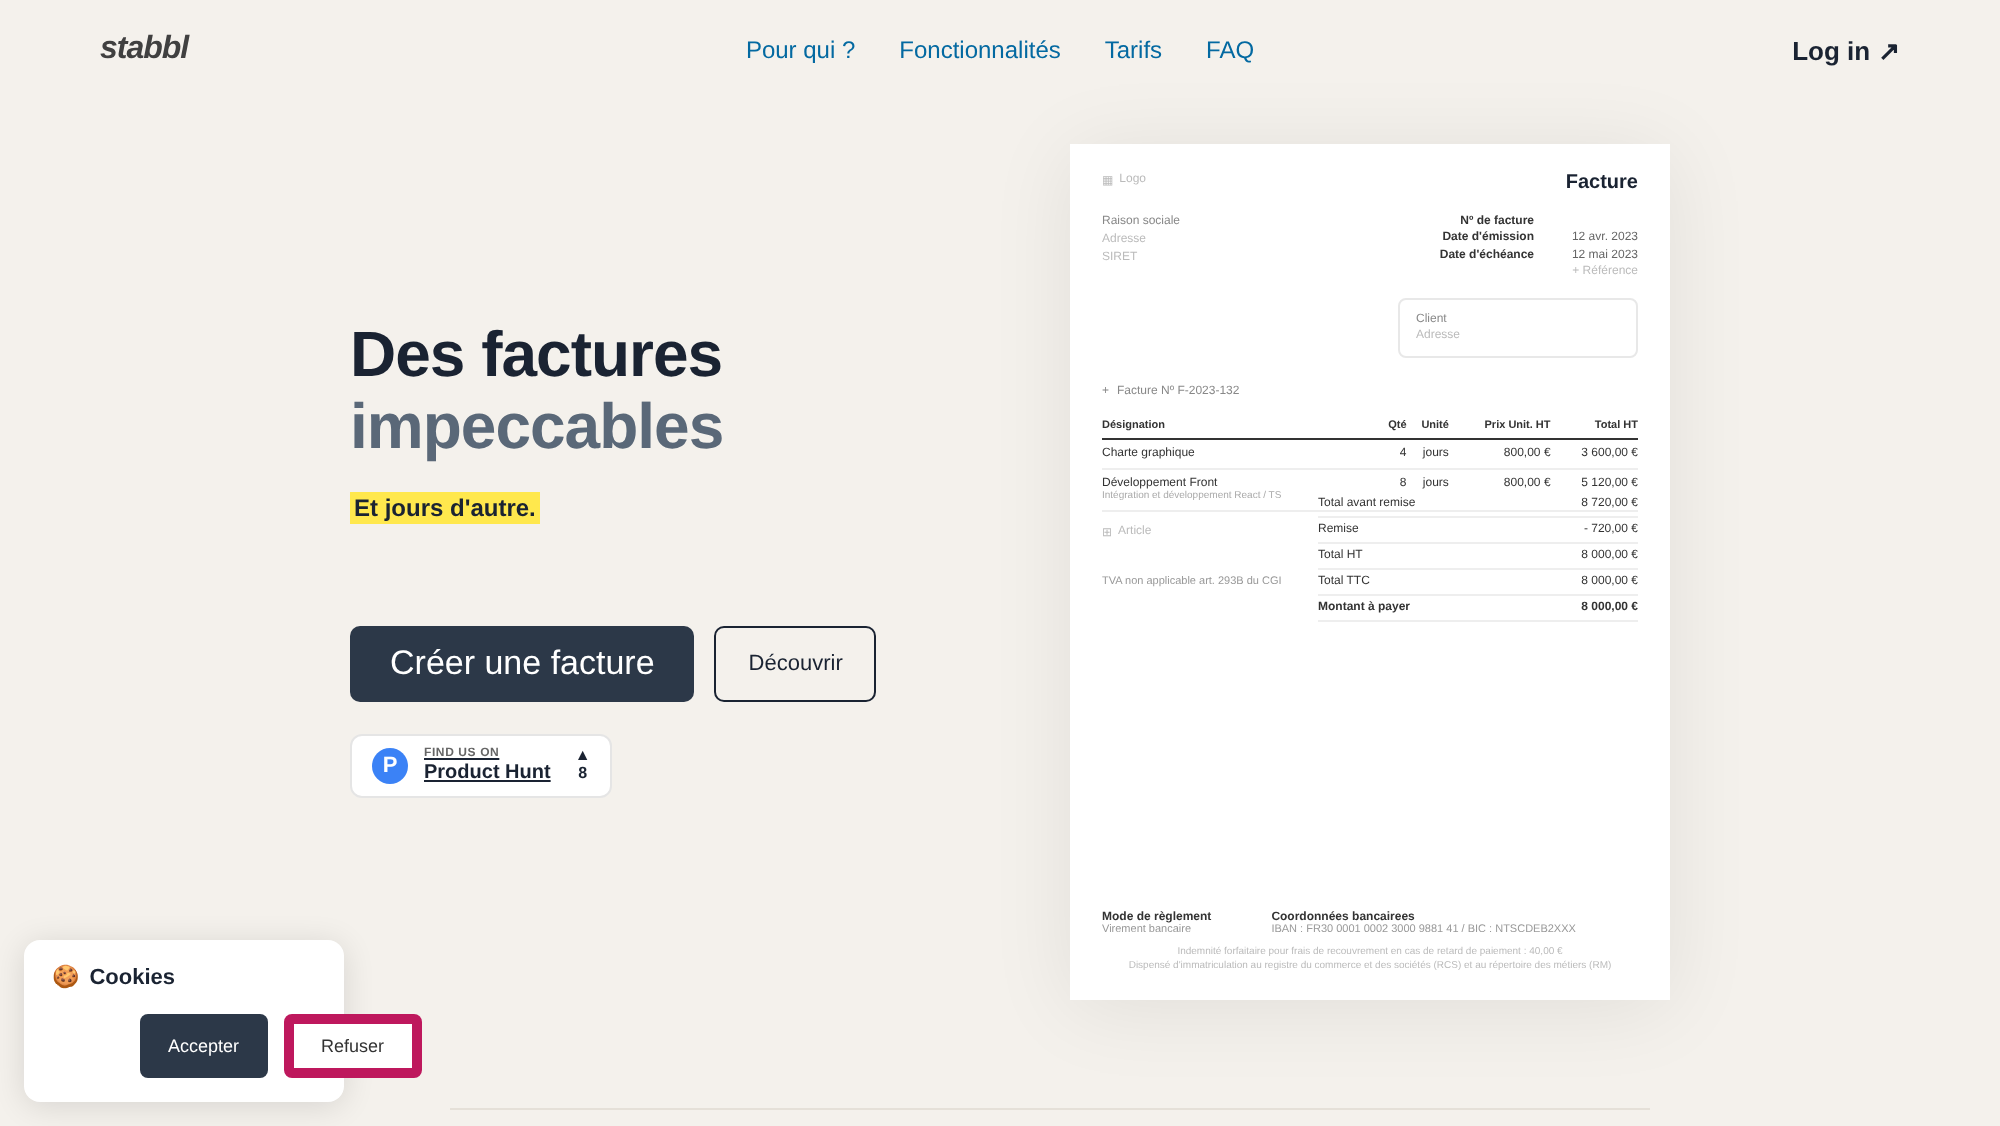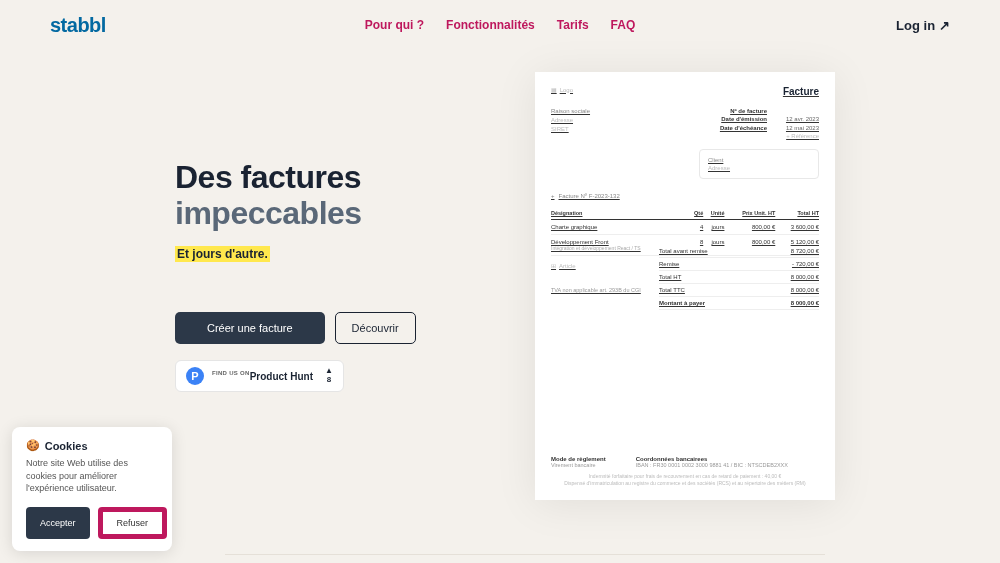--- a/index.html
+++ b/index.html
@@ -14,38 +14,39 @@
 }
 
 
 .header {
   display: flex;
   align-items: center;
   padding: 15px 50px;
   height: 50px;
 }
 .logo {
-  font-size: 20px;
+  font-size: 16px;
   font-weight: 700;
-  color: #0369a1;
+  color: #404040;
   letter-spacing: -0.5px;
+  font-style: italic;
 }
 .nav {
   display: flex;
   gap: 22px;
   margin-left: auto;
   margin-right: auto;
   position: absolute;
   left: 50%;
   transform: translateX(-50%);
 }
 .nav-item {
   font-size: 12px;
-  font-weight: 700;
-  color: #be185d;
+  font-weight: 400;
+  color: #0369a1;
   cursor: pointer;
 }
 .login {
   margin-left: auto;
   font-size: 13px;
   font-weight: 600;
   color: #1a2332;
   cursor: pointer;
   display: flex;
   align-items: center;
@@ -81,22 +82,22 @@
 }
 .cta-row {
   display: flex;
   gap: 10px;
   margin-top: 50px;
 }
 .btn-primary {
   background: #2c3848;
   color: #fff;
   border: none;
-  padding: 9px 32px;
-  font-size: 11px;
+  padding: 9px 20px;
+  font-size: 17px;
   font-weight: 500;
   border-radius: 5px;
   cursor: pointer;
 }
 .btn-secondary {
   background: transparent;
   color: #1a2332;
   border: 1px solid #1a2332;
   padding: 9px 16px;
   font-size: 11px;
@@ -122,22 +123,23 @@
   border-radius: 50%;
   display: flex;
   align-items: center;
   justify-content: center;
   color: #fff;
   font-weight: 700;
   font-size: 11px;
 }
 .ph-text {
   display: flex;
-  flex-direction: row;
+  flex-direction: column;
   line-height: 1;
+  text-decoration: underline;
 }
 .ph-small {
   font-size: 6px;
   color: #666;
   font-weight: 600;
   letter-spacing: 0.3px;
 }
 .ph-big {
   font-size: 10px;
   font-weight: 700;
@@ -170,21 +172,20 @@
 }
 .invoice {
   width: 300px;
   height: 428px;
   background: #fff;
   box-shadow: 0 4px 40px rgba(0,0,0,0.08);
   padding: 14px 16px;
   font-size: 6px;
   color: #333;
   position: relative;
-  text-decoration: underline;
 }
 .inv-top {
   display: flex;
   justify-content: space-between;
   align-items: flex-start;
 }
 .inv-logo {
   color: #bbb;
   display: flex;
   align-items: center;
@@ -316,20 +317,21 @@
 .cookie-text {
   font-size: 9px;
   color: #555;
   margin-top: 5px;
   line-height: 1.4;
 }
 .cookie-btns {
   display: flex;
   gap: 8px;
   margin-top: 12px;
+  margin-left: 44px;
 }
 .cookie-accept {
   background: #2c3848;
   color: #fff;
   border: none;
   padding: 6px 14px;
   font-size: 9px;
   border-radius: 4px;
   cursor: pointer;
 }
@@ -512,20 +514,19 @@
       <div>Dispensé d'immatriculation au registre du commerce et des sociétés (RCS) et au répertoire des métiers (RM)</div>
     </div>
   </div>
 </div>
 
 <div class="cookie">
   <div class="cookie-title">
     <span>🍪</span>
     <span>Cookies</span>
   </div>
-  <div class="cookie-text">Notre site Web utilise des cookies pour améliorer l'expérience utilisateur.</div>
   <div class="cookie-btns">
     <button class="cookie-accept">Accepter</button>
     <button class="cookie-refuse">Refuser</button>
   </div>
 </div>
 
 <div class="sep"></div>
 
 </body></html>

